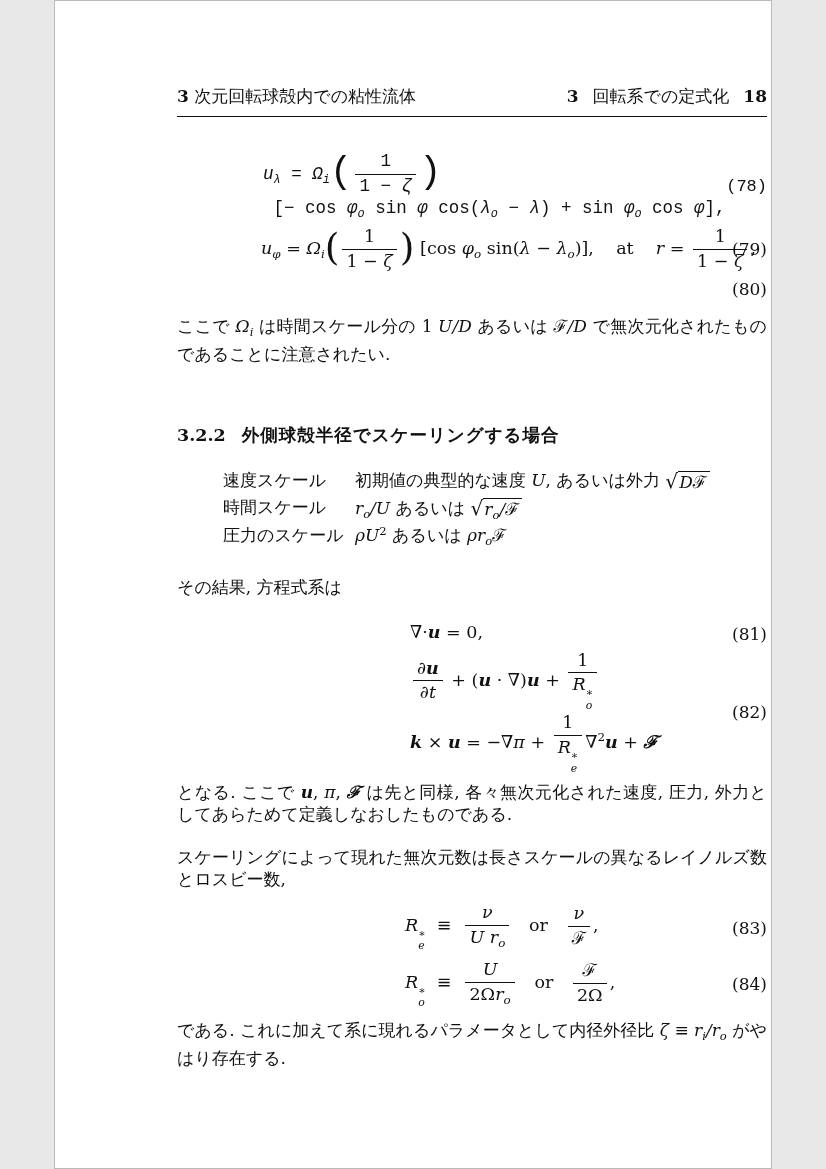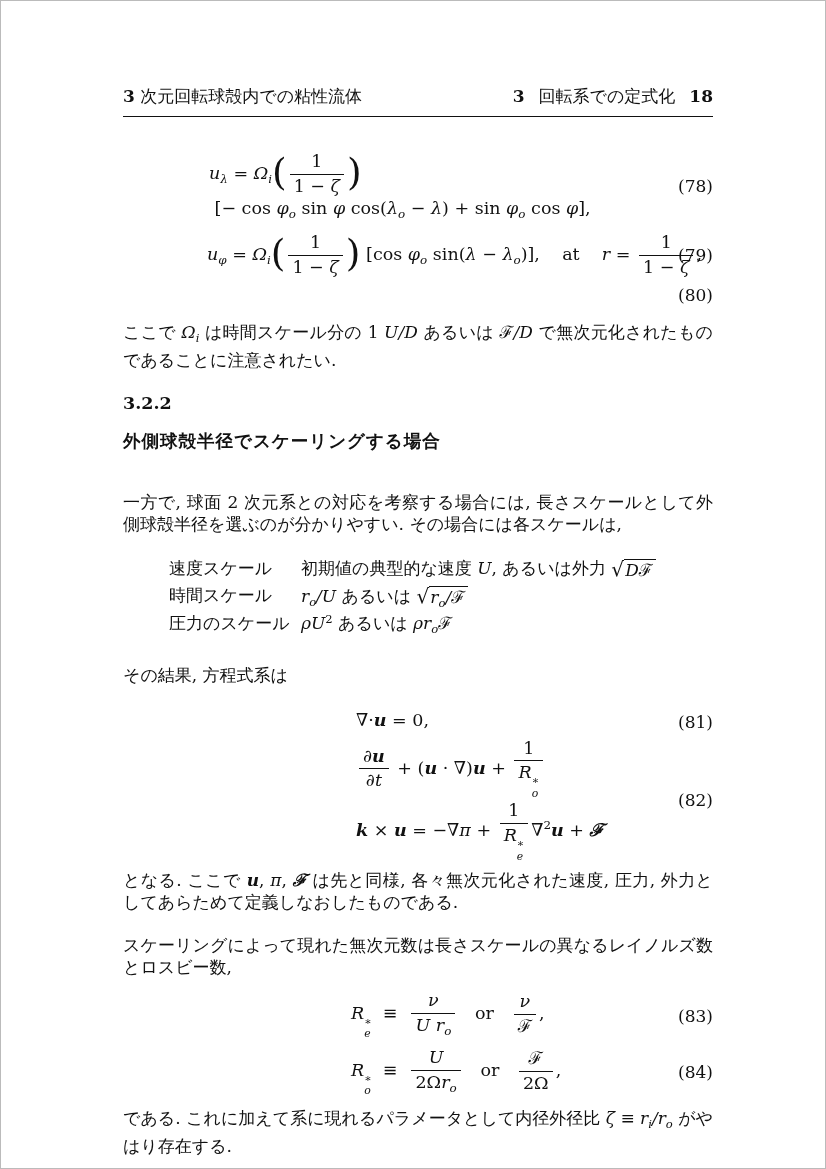--- a/index.html
+++ b/index.html
@@ -1,17 +1,17 @@
 <!DOCTYPE html>
 <html><head>
 <meta charset="utf-8">
 <style>
   html,body{margin:0;padding:0;background:#e8e8e8;}
   .page{
-    width:826px;height:1169px;background:#ffffff;position:relative;
+    width:718px;height:1169px;background:#ffffff;position:relative;
     font-family:"DejaVu Serif","Liberation Serif",serif;
     color:#111;overflow:hidden;margin:0 auto;
     border:1px solid #bbb;box-sizing:border-box;
   }
   .content{position:absolute;left:122px;top:0;width:590px;}
   
   .header{
     margin-top:84px;display:flex;justify-content:space-between;align-items:baseline;
     border-bottom:1.6px solid #111;padding-bottom:8px;font-size:17px;
   }
@@ -49,24 +49,24 @@
   
   .footer{
     position:absolute;left:122px;width:590px;top:1056px;
     border-top:1.4px solid #111;padding-top:7px;
     display:flex;justify-content:space-between;align-items:baseline;
   }
   .footer .fl{font-size:15px;}
   .footer .fr{font-size:16px;}
   
   #eq78{margin-top:34px;}
-  #eq79{margin-top:10px;}
+  #eq79{margin-top:4px;}
   #eq80{margin-top:4px;height:24px;}
   #p1{margin-top:14px;}
-  #sec{margin-top:22px;flex-direction:column;}
+  #sec{margin-top:58px;}
   #p2{margin-top:38px;}
   #scales{margin-top:22px;}
   #p-result{margin-top:26px;}
   #eq81{margin-top:24px;padding-left:233px;}
   #eq82{margin-top:4px;padding-left:233px;}
   #eq81 .eqbody,#eq82 .eqbody{display:block;}
   #p3{margin-top:6px;}
   #p4{margin-top:21px;}
   #eq83{margin-top:12px;padding-left:228px;}
   #eq84{margin-top:6px;padding-left:228px;}
@@ -84,41 +84,40 @@
         <span class="hnum">3</span>
         <span>次元回転球殻内での粘性流体</span>
       </span>
       <span class="hright">
         <span class="hnum">3</span>
         <span>回転系での定式化</span>
         <span class="hnum">18</span>
       </span>
     </div>
 
-    <div id="eq78" class="eqrow eq" style="padding-left:86px;">
+    <div id="eq78" class="eqrow eq" style="padding-left:86px;font-family:Liberation Mono, monospace;">
       <span class="eqbody"><span class="mi">u</span><sub class="mi">λ</sub><span class="mrm"> = </span><span class="mi">Ω</span><sub class="mi">i</sub><span class="bigp">(</span><span class="frac"><span class="num"><span class="mrm">1</span></span><span class="den"><span class="mrm">1 − </span><span class="mi">ζ</span></span></span><span class="bigp">)</span><span class="mrm"> [− cos </span><span class="mi">φ</span><sub class="mi">o</sub><span class="mrm"> sin </span><span class="mi">φ</span><span class="mrm"> cos(</span><span class="mi">λ</span><sub class="mi">o</sub><span class="mrm"> − </span><span class="mi">λ</span><span class="mrm">) + sin </span><span class="mi">φ</span><sub class="mi">o</sub><span class="mrm"> cos </span><span class="mi">φ</span><span class="mrm">],</span></span>
       <span class="eqnum">(78)</span>
     </div>
     <div id="eq79" class="eqrow eq" style="padding-left:84px;">
       <span class="eqbody"><span class="mi">u</span><sub class="mi">φ</sub><span class="mrm"> = </span><span class="mi">Ω</span><sub class="mi">i</sub><span class="bigp">(</span><span class="frac"><span class="num"><span class="mrm">1</span></span><span class="den"><span class="mrm">1 − </span><span class="mi">ζ</span></span></span><span class="bigp">)</span><span class="mrm"> [cos </span><span class="mi">φ</span><sub class="mi">o</sub><span class="mrm"> sin(</span><span class="mi">λ</span><span class="mrm"> − </span><span class="mi">λ</span><sub class="mi">o</sub><span class="mrm">)],</span><span class="mrm">    at    </span><span class="mi">r</span><span class="mrm"> = </span><span class="frac"><span class="num"><span class="mrm">1</span></span><span class="den"><span class="mrm">1 − </span><span class="mi">ζ</span></span></span><span class="mrm">,</span></span>
       <span class="eqnum">(79)</span>
     </div>
     <div id="eq80" class="eqrow eq">
       <span class="eqbody"></span>
       <span class="eqnum">(80)</span>
     </div>
 
     <div id="p1" class="para"><span class="mrm">ここで </span><span class="mi">Ω</span><sub class="mi">i</sub><span class="mrm"> は時間スケール分の 1 </span><span class="mi">U/D</span><span class="mrm"> あるいは </span><span class="mrm">ℱ</span><span class="mi">/D</span><span class="mrm"> で無次元化されたものであることに注意されたい.</span></div>
 
     <div id="sec" class="sechead">
       <span>3.2.2</span>
       <span class="stitle">外側球殻半径でスケーリングする場合</span>
     </div>
 
-    <div id="p2" class="para"><span class="mrm">一方で, 球面 2 次元系との対応を考察する場合には, 長さスケールとして外側球殻半径を選ぶのが分かりやすい. その場合には各スケールは,</span></div>
 
     <div id="scales" class="scales">
         <div class="trow">
           <span class="tlabel">速度スケール</span>
           <span class="tcontent"><span class="mrm">初期値の典型的な速度 </span><span class="mi">U</span><span class="mrm">, あるいは外力 </span><span class="sqrt"><span class="rad">√</span><span class="sqbody"><span class="mi">D</span><span class="mrm">ℱ</span></span></span></span>
         </div>
         <div class="trow">
           <span class="tlabel">時間スケール</span>
           <span class="tcontent"><span class="mi">r</span><sub class="mi">o</sub><span class="mi">/U</span><span class="mrm"> あるいは </span><span class="sqrt"><span class="rad">√</span><span class="sqbody"><span class="mi">r</span><sub class="mi">o</sub><span class="mi">/</span><span class="mrm">ℱ</span></span></span></span>
         </div>

